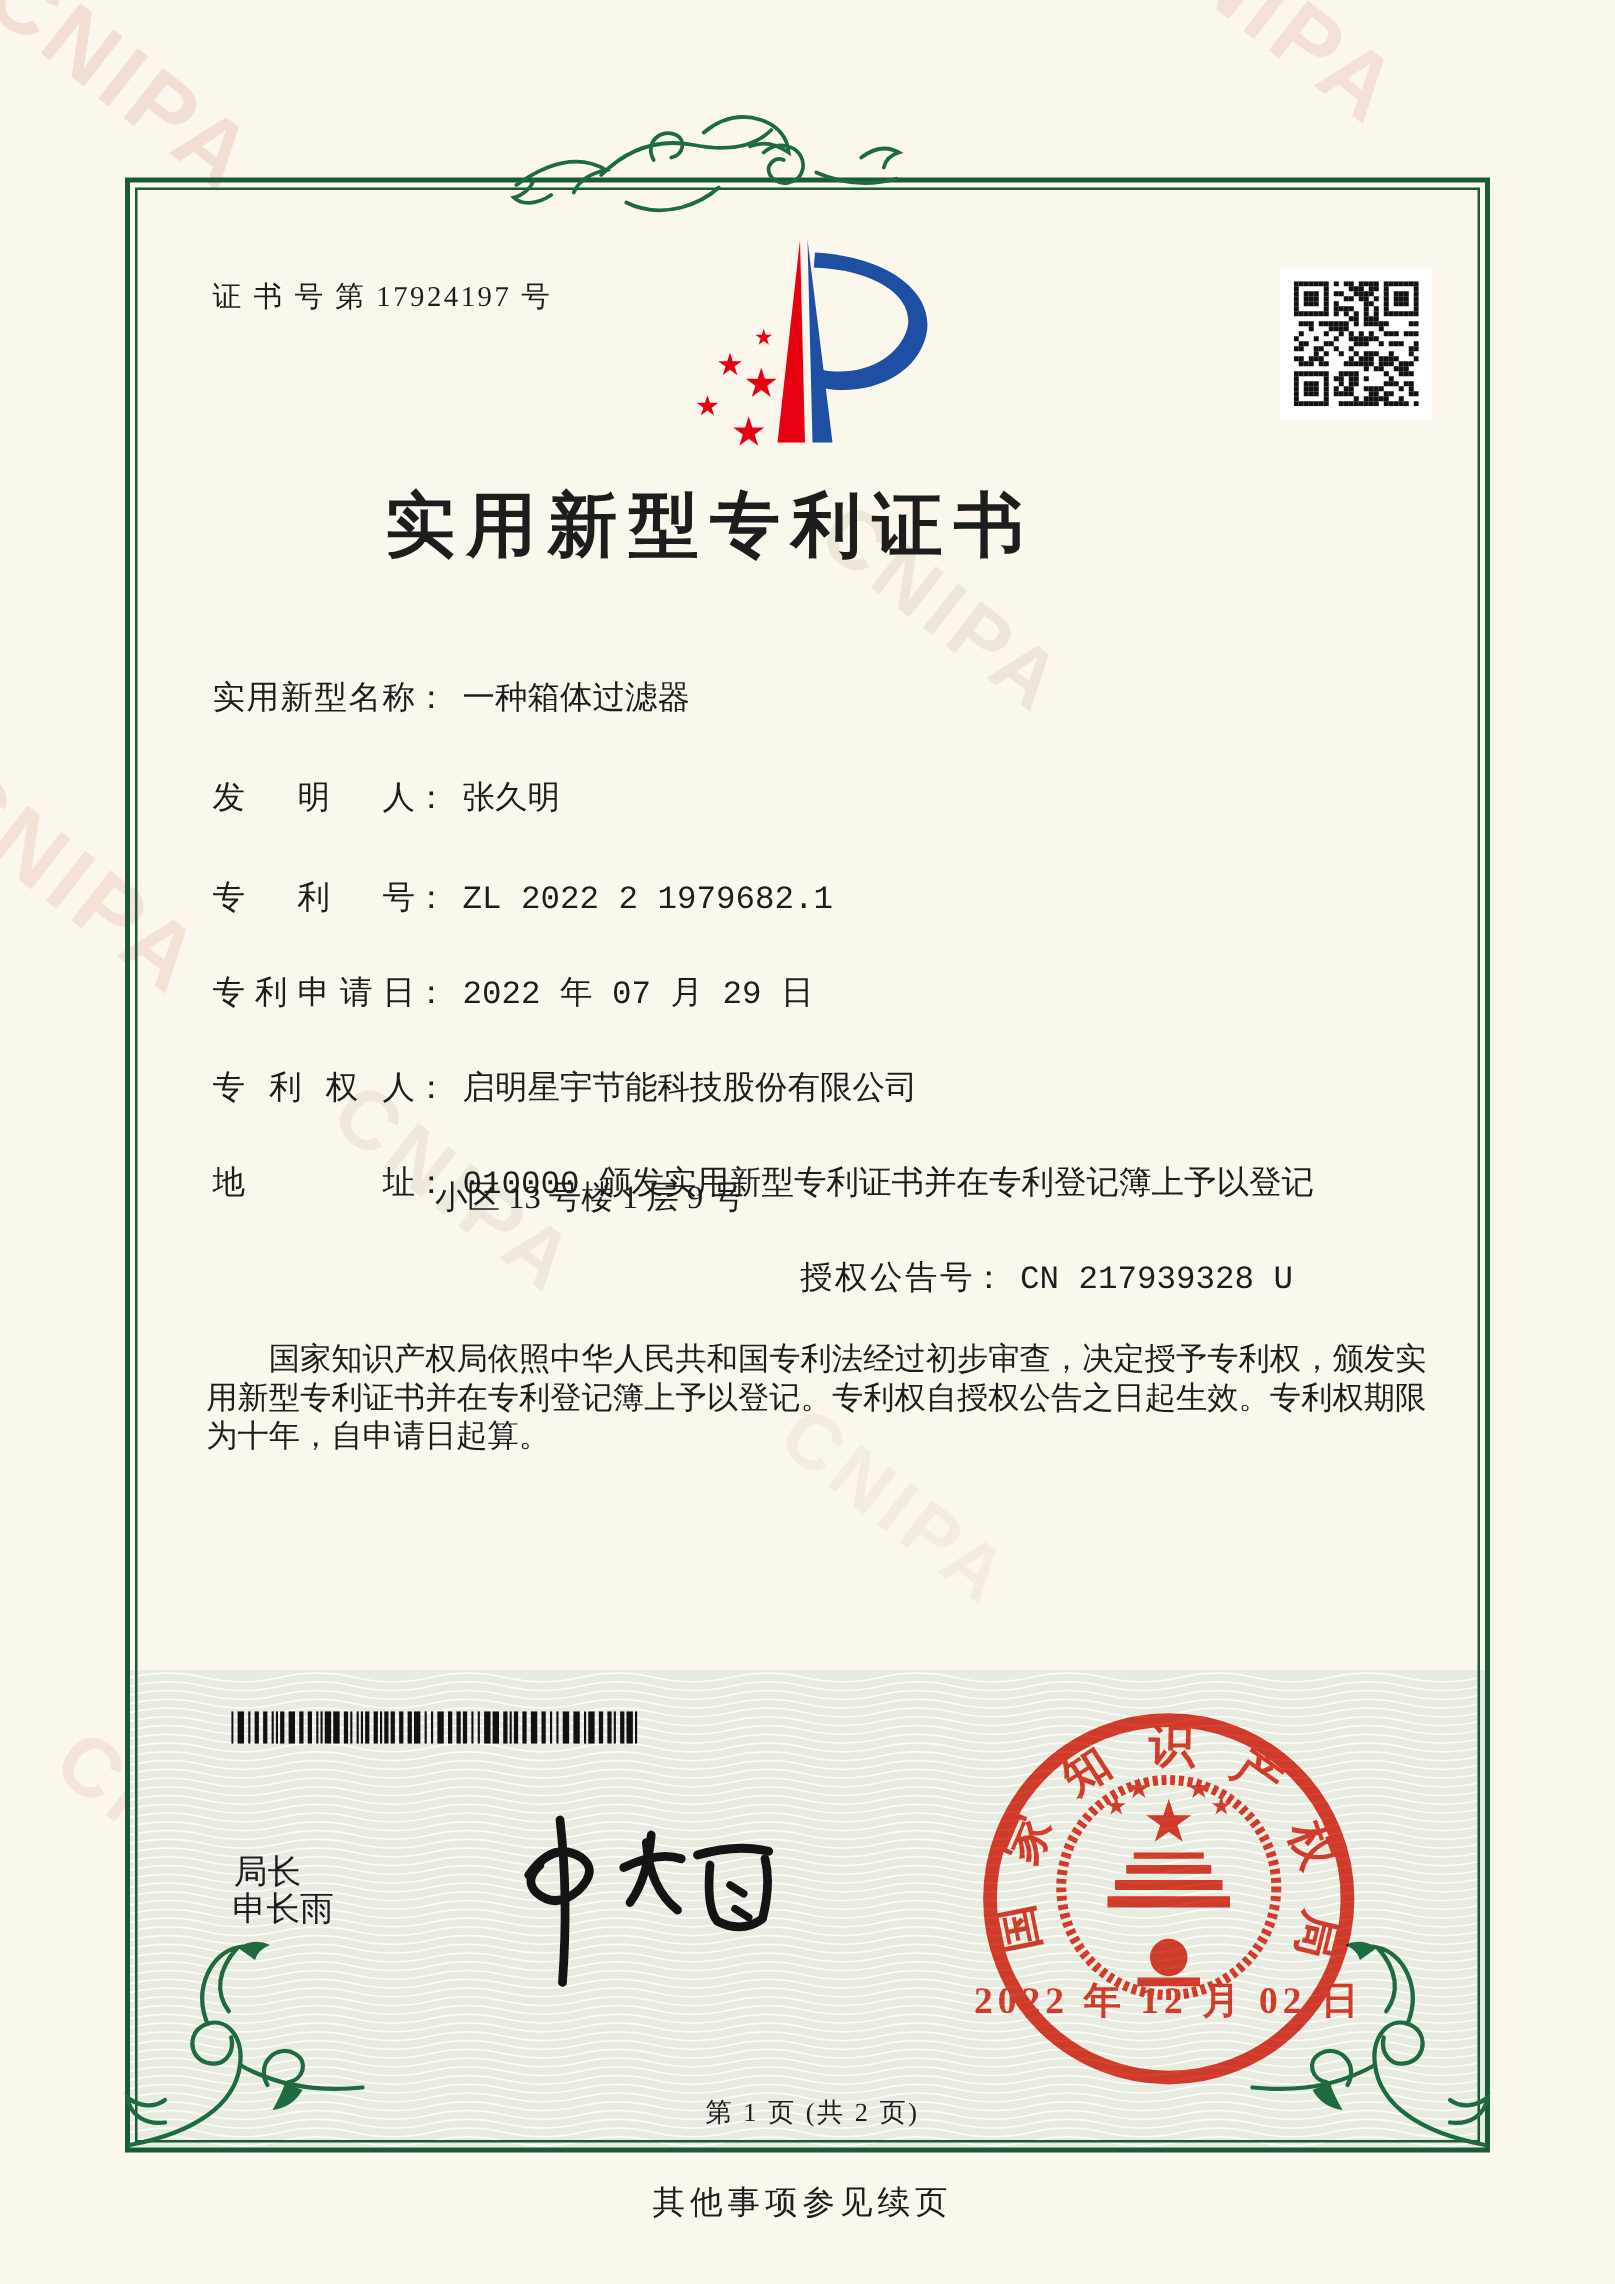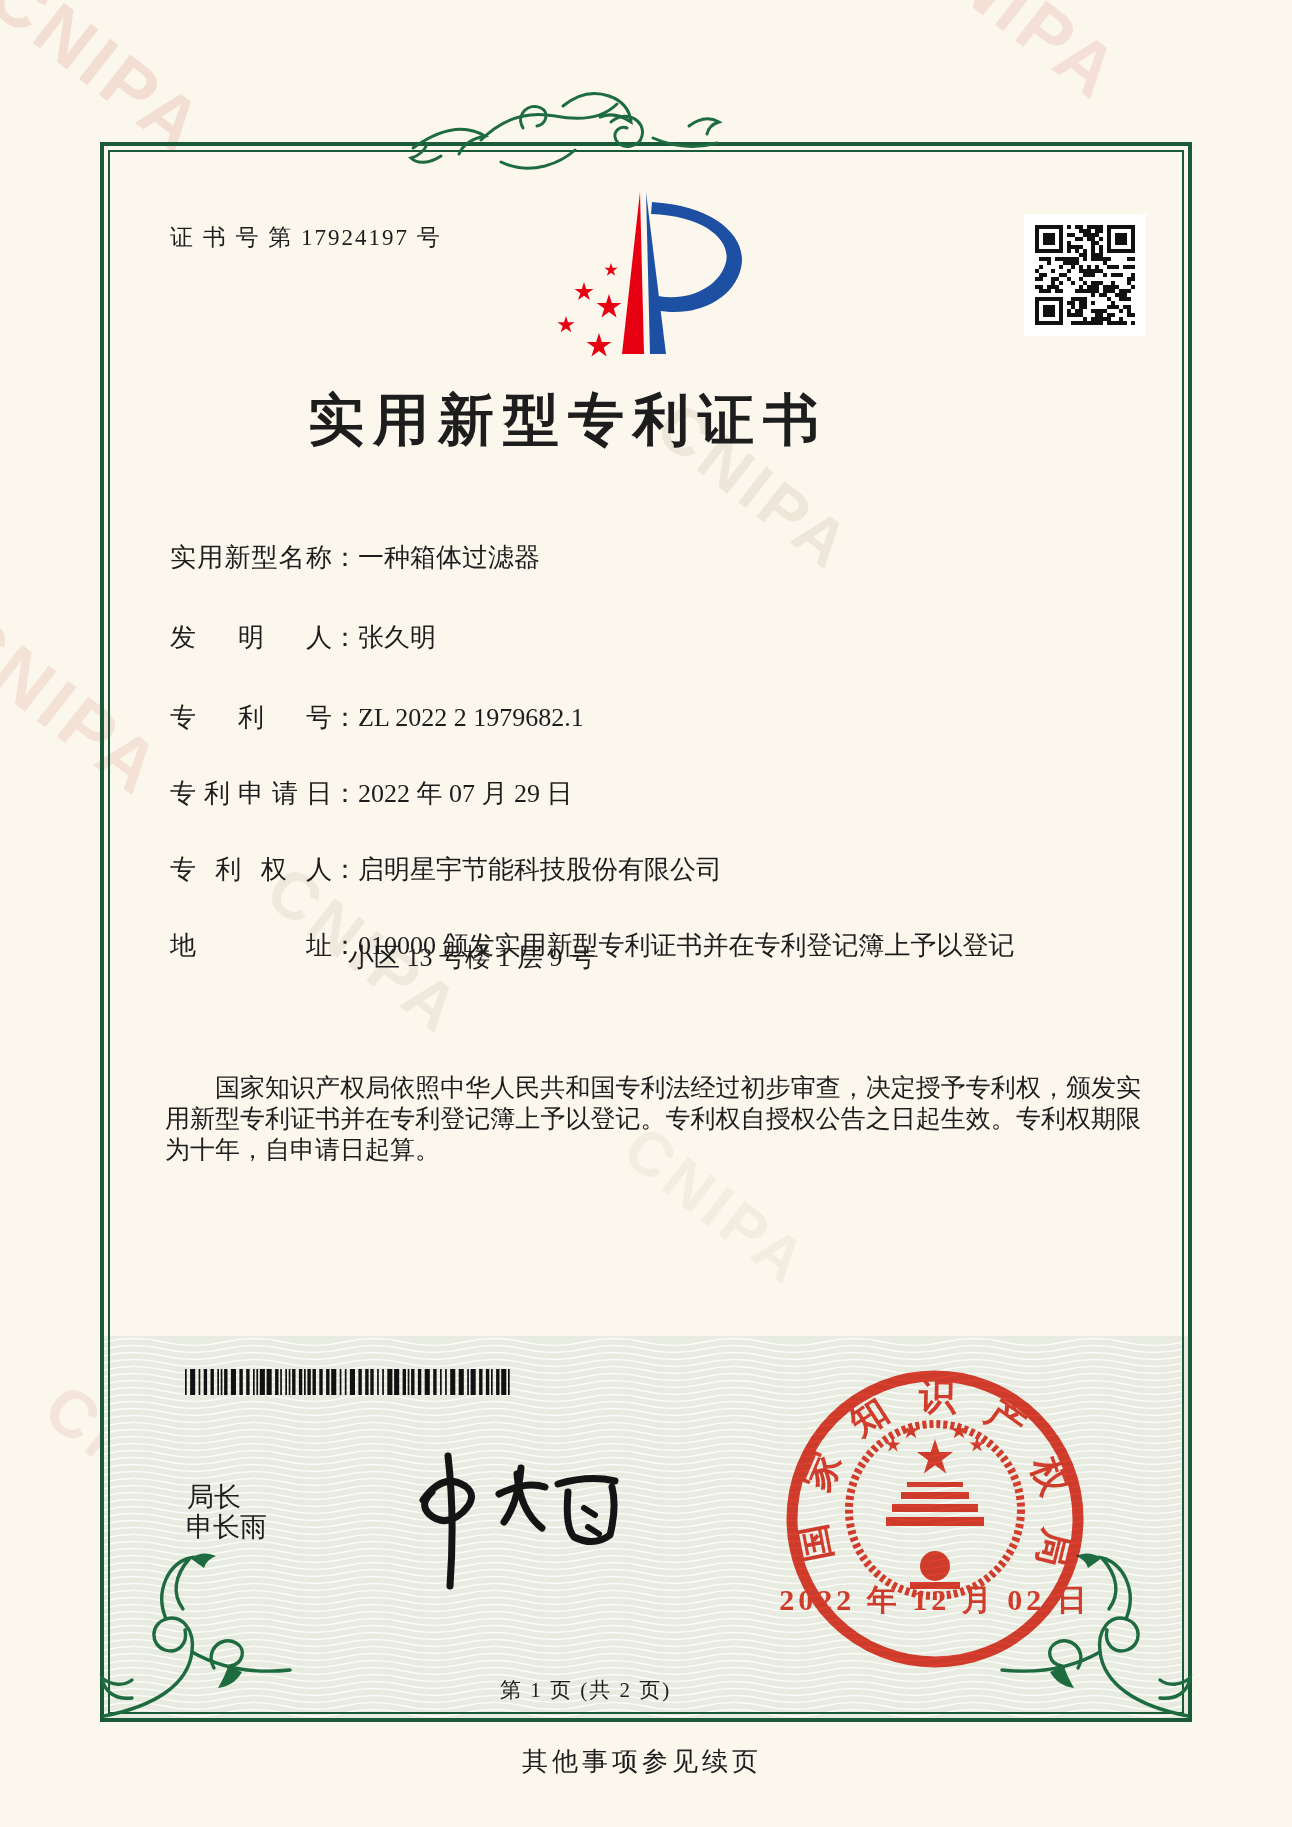--- a/index.html
+++ b/index.html
@@ -12,31 +12,31 @@
   
   .frame{position:absolute;left:100px;top:142px;width:1092px;height:1580px;
          border:4px solid #1a5a38;box-sizing:border-box;}
   .frame-inner{position:absolute;left:4px;top:4px;right:4px;bottom:4px;border:2px solid #1a5a38;}
   
   .certno{position:absolute;left:170px;top:222px;font-size:23px;letter-spacing:2px;}
   .title{position:absolute;left:308px;top:383px;font-size:56px;font-weight:bold;letter-spacing:9px;}
   .field{position:absolute;left:170px;font-size:26px;white-space:nowrap;}
   .flabel{display:inline-block;width:162px;text-align:justify;text-align-last:justify;vertical-align:bottom;}
   .flabel.w2{width:138px;}
-  .fval{}
+  .fval{margin-left:12px;font-family:Liberation Mono, monospace;}
   .field2{position:absolute;left:640px;font-size:26px;white-space:nowrap;}
   .addr2{position:absolute;left:348px;top:940px;font-size:26px;}
   .bodytext{position:absolute;left:165px;top:1072px;width:976px;font-size:25px;line-height:31px;
             text-align:justify;}
   .bodytext p{margin:0;text-indent:2em;}
   .sig-title{position:absolute;left:187px;top:1479px;font-size:27px;
              font-family:"Liberation Sans","DejaVu Sans",sans-serif;}
   .sig-name{position:absolute;left:186px;top:1509px;font-size:27px;
             font-family:"Liberation Sans","DejaVu Sans",sans-serif;}
-  .pageinfo{position:absolute;left:500px;top:1676px;width:300px;text-align:left;font-size:21px;letter-spacing:2px;}
+  .pageinfo{position:absolute;left:500px;top:1676px;width:300px;text-align:center;font-size:21px;letter-spacing:2px;}
   .contnote{position:absolute;left:522px;top:1744px;font-size:26px;letter-spacing:4px;}
   .qrbox{position:absolute;left:1024px;top:214px;width:122px;height:122px;background:#ffffff;}
   .seal{position:absolute;left:760px;top:1360px;opacity:.9;mix-blend-mode:multiply;overflow:visible;}
   .sealdate{font-size:30px;font-weight:bold;letter-spacing:4px;font-family:"Liberation Serif",serif;}
 </style>
 </head>
 <body>
 
 <div class="page">
 
@@ -490,20 +490,23 @@
   <div class="field" style="top:776px;">
     <span class="flabel">专利申请日</span><span>：</span><span class="fval">2022 年 07 月 29 日</span>
   </div>
   <div class="field" style="top:852px;">
     <span class="flabel">专利权人</span><span>：</span><span class="fval">启明星宇节能科技股份有限公司</span>
   </div>
   <div class="field" style="top:928px;">
     <span class="flabel">地址</span><span>：</span><span class="fval">010000  颁发实用新型专利证书并在专利登记簿上予以登记</span>
   </div>
   <div class="addr2">小区 13 号楼 1 层 9 号</div>
+  <div class="field2" style="top:1004px;">
+    <span class="flabel w2">授权公告号</span><span>：</span><span class="fval">CN 217939328 U</span>
+  </div>
 
   <div class="bodytext">
     <p>国家知识产权局依照中华人民共和国专利法经过初步审查，决定授予专利权，颁发实用新型专利证书并在专利登记簿上予以登记。专利权自授权公告之日起生效。专利权期限为十年，自申请日起算。</p>
   </div>
 
   <svg id="barcode" class="abs" style="left:185px;top:1369px;" width="328" height="26" viewBox="0 0 328 26">
       <rect x="0" y="0" width="1.7" height="26" fill="#111"></rect>
       <rect x="5.1" y="0" width="5.1" height="26" fill="#111"></rect>
       <rect x="13.6" y="0" width="1.7" height="26" fill="#111"></rect>
       <rect x="18.7" y="0" width="3.4" height="26" fill="#111"></rect>

